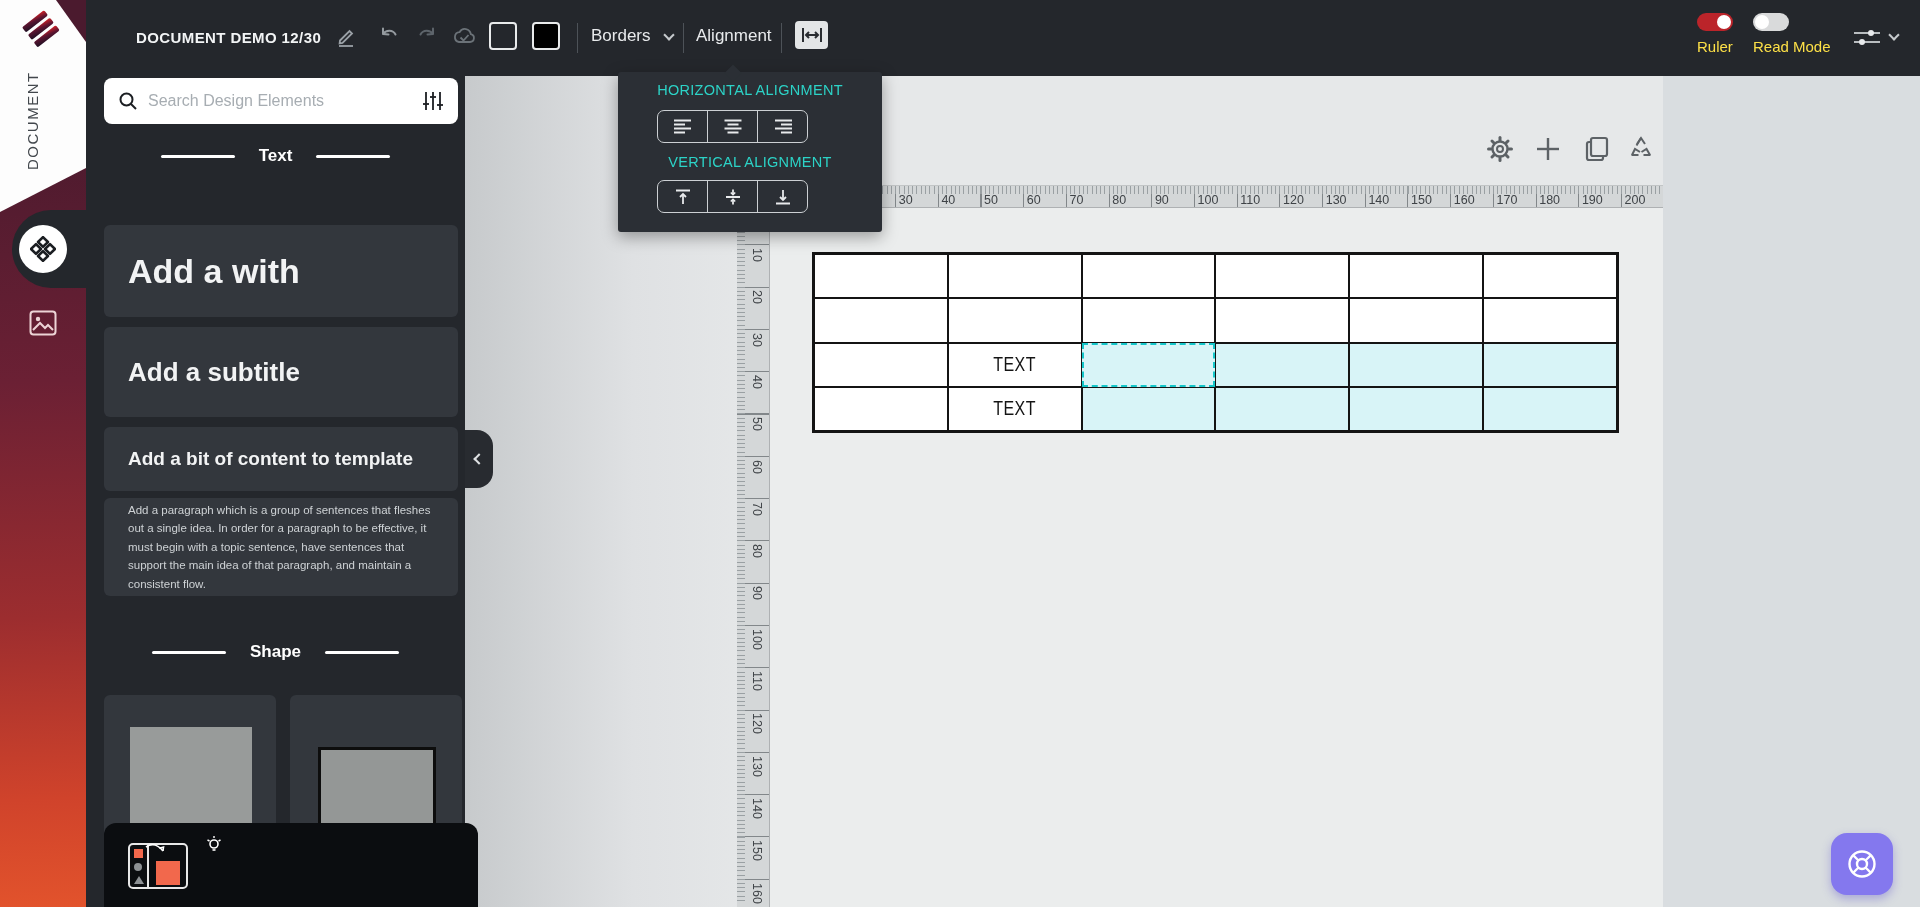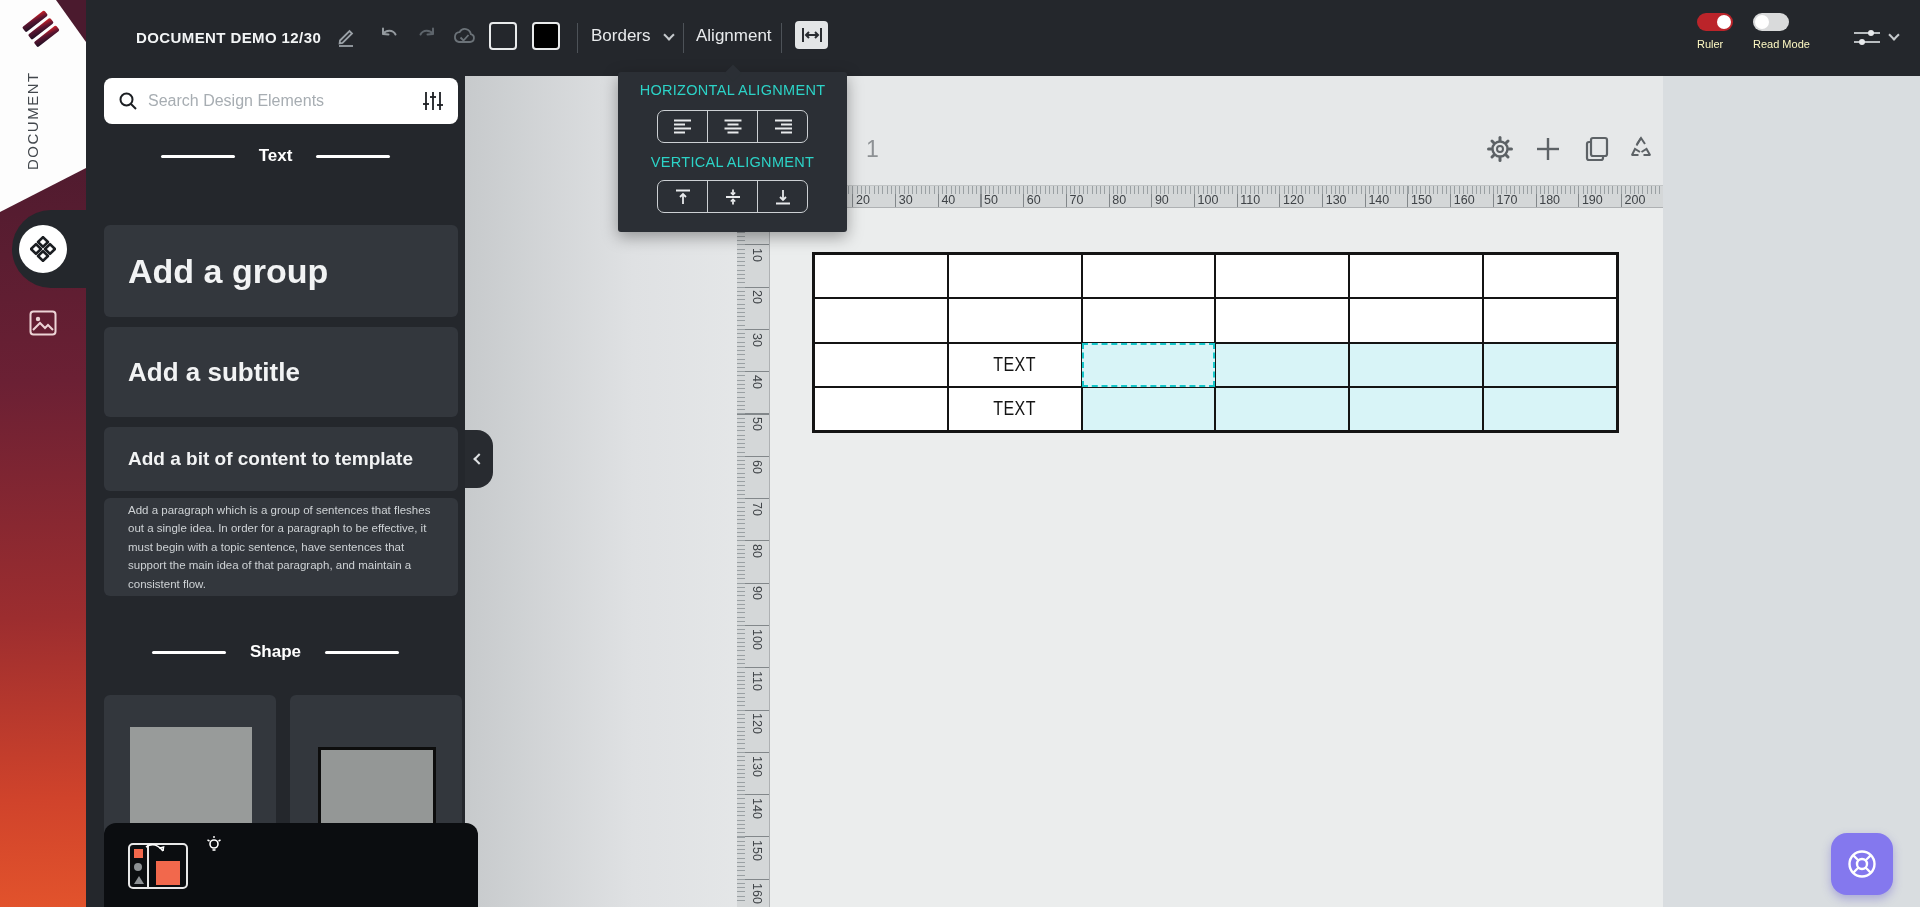--- a/index.html
+++ b/index.html
@@ -13,21 +13,21 @@
   .tb-ic { position:absolute; top:24px; width:26px; height:26px; }
   .swatch { position:absolute; top:22px; width:28px; height:28px; border:2px solid #e9ebec; border-radius:4px; }
   .tb-div { position:absolute; top:23px; width:1px; height:30px; background:#4d5258; }
   .tb-label { position:absolute; top:26px; color:#e8eaec; font-size:17px; cursor:default; }
   .chev { display:inline-block; width:8px; height:8px; border-right:2px solid #c6cacd; border-bottom:2px solid #c6cacd; }
   .chev-down { transform:rotate(45deg); }
   .chev-left { transform:rotate(135deg); }
   .distbtn { position:absolute; left:795px; top:21px; width:33px; height:28px; background:#e3e5e6; border-radius:4px; display:flex; align-items:center; justify-content:center; }
   .toggle { position:absolute; top:13px; width:36px; height:18px; border-radius:10px; }
   .toggle .knob { position:absolute; top:2px; width:14px; height:14px; border-radius:50%; background:#fff; }
-  .tglbl { position:absolute; top:38px; color:#fef9c3; font-size:11px; }
+  .tglbl { position:absolute; top:38px; color:#fde047; font-size:15px; }
 
   
   .sidebar { position:absolute; left:0; top:0; width:86px; height:907px; z-index:30;
     background:linear-gradient(178deg,#4b1a2e 14%,#6b2034 42%,#9c2d2f 68%,#d0432b 88%,#e2532c 100%); }
   .sb-white { position:absolute; left:0; top:0; width:86px; height:214px; background:#fdfdfd;
     clip-path:polygon(0 0,56px 0,86px 42px,86px 168px,0 212px); }
   .sb-logo { position:absolute; left:21px; top:8px; width:40px; height:42px; }
   .sb-doc { position:absolute; left:24px; top:74px; height:96px; color:#42474c; font-size:15px; letter-spacing:1.5px;
     writing-mode:vertical-rl; transform:rotate(180deg); font-weight:500; }
   .sb-notch { position:absolute; left:12px; top:210px; width:74px; height:78px; background:#24272c; border-radius:40px 0 0 40px; }
@@ -93,21 +93,21 @@
   .vrnum { position:absolute; left:13px; font-size:12.5px; color:#3f4347; writing-mode:vertical-rl; }
 
   .dtable { position:absolute; left:726px; top:176px; width:807px; height:181px; border:2px solid #141414;
     display:grid; grid-template-columns:repeat(6,1fr); grid-template-rows:repeat(4,1fr); background:#fff; }
   .cell { border:1px solid #141414; background:#fff; display:flex; align-items:center; justify-content:center; }
   .cell.hl { background:#d8f4f7; }
   .cell.sel { border:2px dashed #15c6c9; }
   .celltxt { font-size:20px; color:#141414; letter-spacing:.5px; transform:scaleX(.8); }
 
   
-  .dropdown { position:absolute; left:618px; top:72px; width:229px; height:160px; background:#2b2f35; border-radius:3px;
+  .dropdown { position:absolute; left:618px; top:72px; width:264px; height:160px; background:#2b2f35; border-radius:3px;
     box-shadow:0 5px 16px rgba(0,0,0,.35); z-index:50; }
   .dd-caret { position:absolute; left:109px; top:-5px; width:12px; height:12px; background:#2b2f35; transform:rotate(45deg); }
   .dd-head { position:absolute; width:100%; text-align:center; color:#2cd3c7; font-size:14.5px; letter-spacing:.3px; }
   .dd-group { position:absolute; left:39px; width:151px; height:33px; display:flex; border:1px solid #ccd0d3; border-radius:7px; overflow:hidden; }
   .dd-btn { flex:1; display:flex; align-items:center; justify-content:center; cursor:pointer; }
   .dd-btn + .dd-btn { border-left:1px solid #ccd0d3; }
 
   .helpbtn { position:absolute; left:1831px; top:833px; width:62px; height:62px; border-radius:16px; background:#8478ee;
     display:flex; align-items:center; justify-content:center; z-index:25; cursor:pointer;
     box-shadow:0 4px 10px rgba(80,70,200,.35); }
@@ -229,21 +229,21 @@
       </svg>
     </div>
 
     <div class="sec-head" style="top:70px">
       <span class="sec-line"></span>
       <span class="sec-title">Text</span>
       <span class="sec-line"></span>
     </div>
 
     <div class="card" style="top:149px; height:92px">
-      <span class="t-title">Add a group</span>
+      <span class="t-title">Add a with</span>
     </div>
     <div class="card" style="top:251px; height:90px">
       <span class="t-sub">Add a subtitle</span>
     </div>
     <div class="card" style="top:351px; height:64px">
       <span class="t-content">Add a bit of content to template</span>
     </div>
     <div class="card" style="top:422px; height:98px">
       <span class="t-para">Add a paragraph which is a group of sentences that fleshes out a single idea. In order for a paragraph to be effective, it must begin with a topic sentence, have sentences that support the main idea of that paragraph, and maintain a consistent flow.</span>
     </div>

